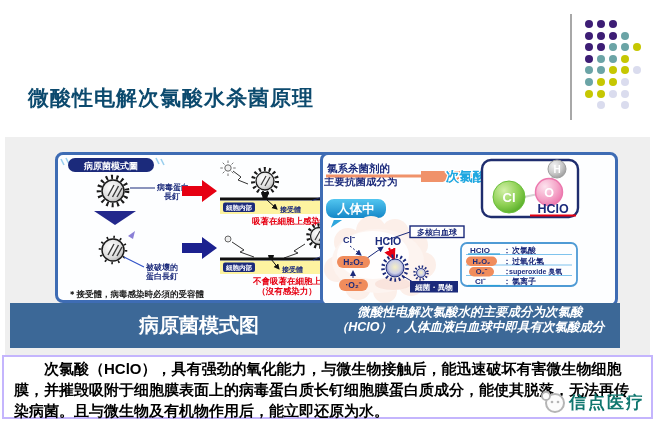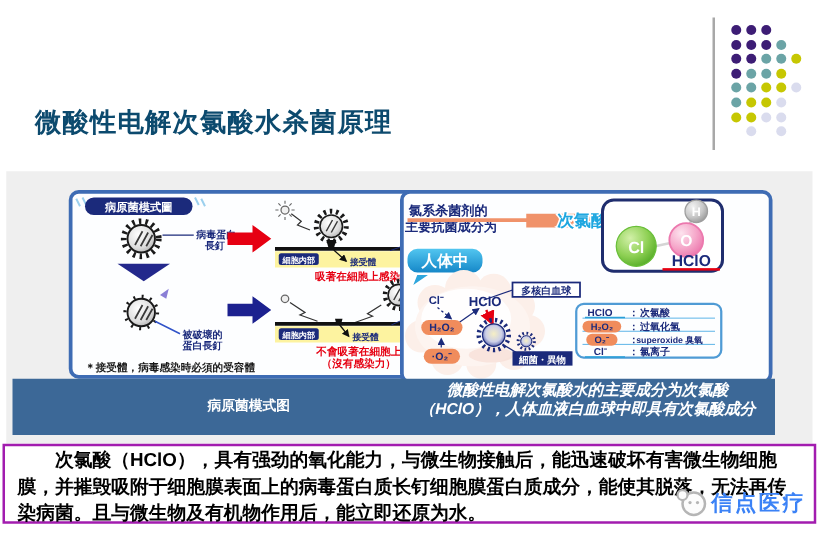--- a/index.html
+++ b/index.html
@@ -13,26 +13,26 @@
   .gray-strip{position:absolute;left:5px;top:137px;width:645px;height:218px;background:#efefef;}
   .panel{position:absolute;background:#fdfeff;border:3px solid #3e6cb4;border-radius:8px;box-sizing:border-box;}
   .left-panel{left:10px;top:152px;width:306px;height:151px;margin-left:45px;}
   .right-panel{left:320px;top:152px;width:298px;height:155px;}
   .panel svg{display:block;width:100%;height:100%;}
   svg text{font-family:"Liberation Sans",sans-serif;}
   .navy{fill:#1b2a7b;font-weight:bold;}
   .wt{fill:#ffffff;font-weight:bold;}
   .red-t{fill:#e60012;font-weight:bold;}
   .caption{position:absolute;background:#3c6897;color:#fff;font-weight:bold;text-align:center;box-sizing:border-box;}
-  .left-caption{left:10px;top:303px;width:346px;height:45px;font-size:11px;line-height:45px;padding-left:32px;}
+  .left-caption{left:10px;top:303px;width:346px;height:45px;font-size:20px;line-height:45px;padding-left:32px;}
   .right-caption{left:320px;top:303px;width:300px;height:45px;font-size:12.5px;line-height:14.5px;padding:2px 6px 0 6px;font-style:italic;}
   .body-box{position:absolute;left:2px;top:355px;width:651px;height:64px;background:#fff;
-            border:2px solid #a21caf;box-sizing:border-box;}
+            border:2px solid #c4b5fd;box-sizing:border-box;}
   .body-box p{margin:1px 10px 0 10px;text-indent:2em;font-size:15px;font-weight:bold;line-height:21px;color:#000;}
-  .watermark{position:absolute;left:540px;top:390px;display:flex;align-items:center;gap:3px;color:#3b82f6;z-index:5;}
+  .watermark{position:absolute;left:540px;top:390px;display:flex;align-items:center;gap:3px;color:#0f766e;z-index:5;}
   .watermark .wm-text{font-size:17px;font-weight:bold;letter-spacing:2px;}
 </style>
 </head>
 <body>
 
 <div class="slide">
 
   <div class="title">微酸性电解次氯酸水杀菌原理</div>
   <div class="vline"></div>
   <div class="dots">

